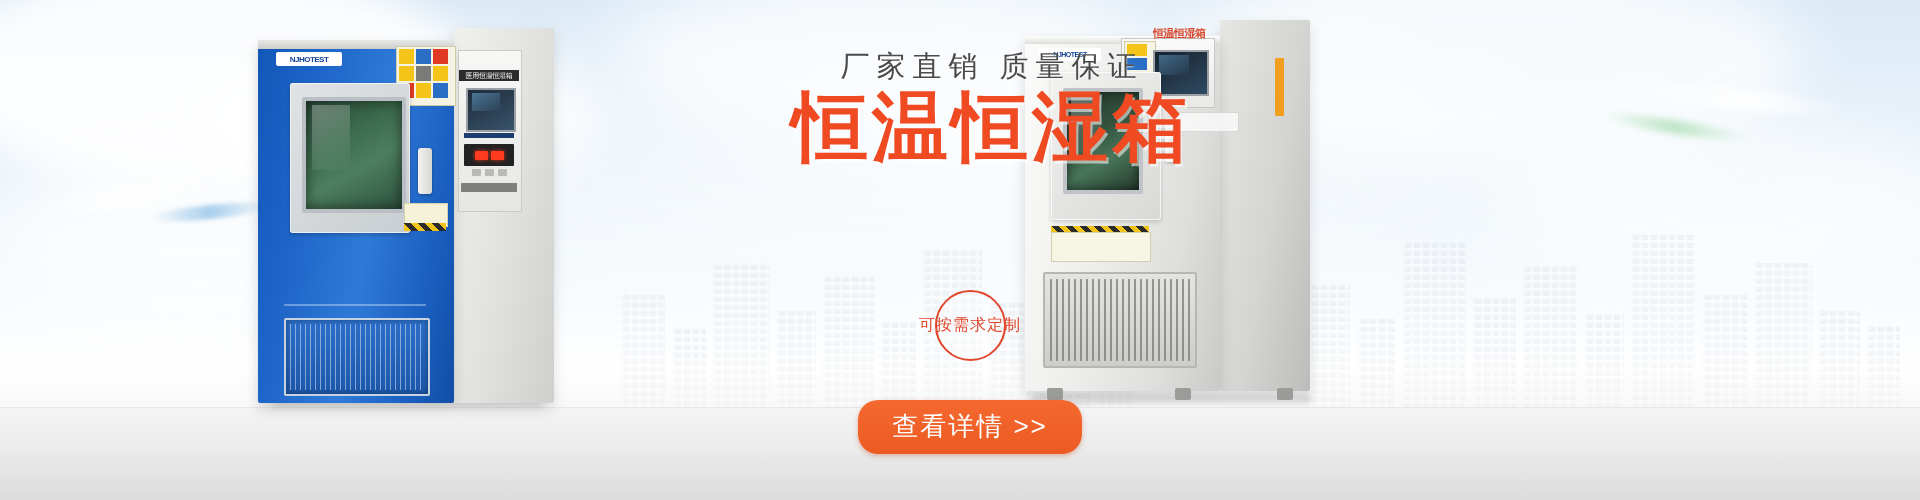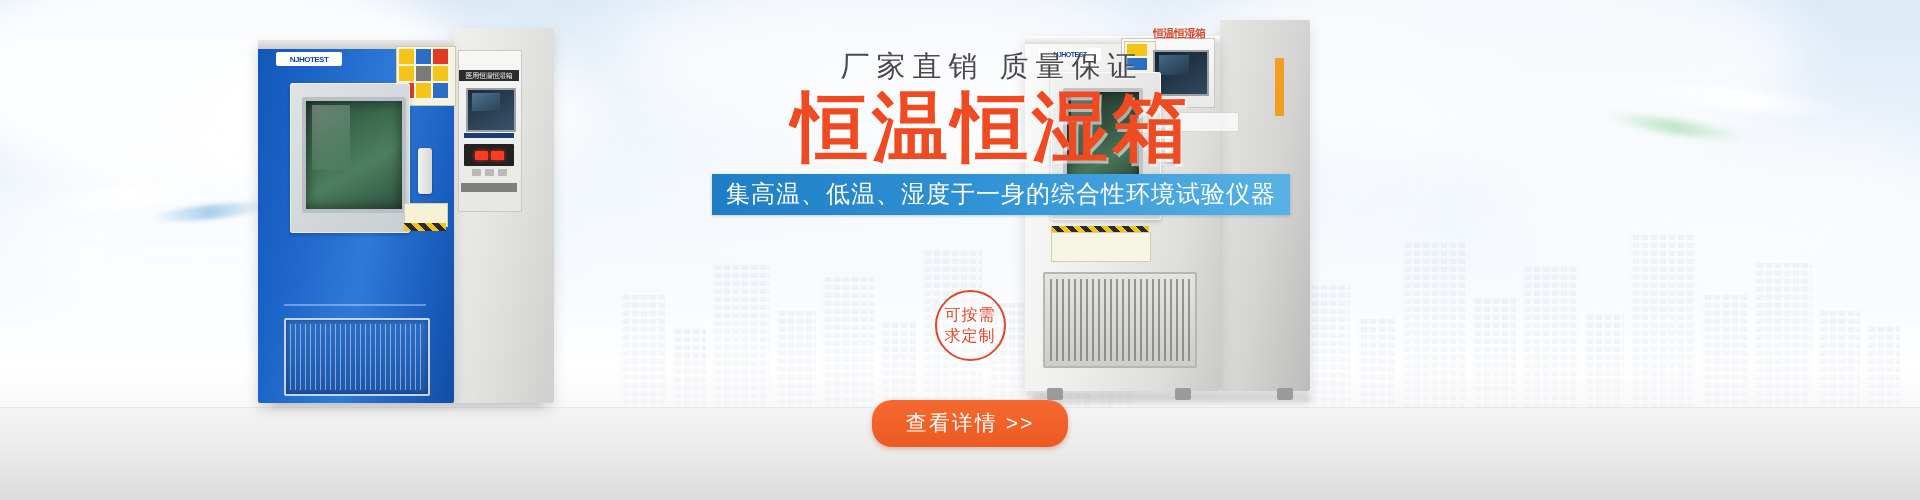--- a/index.html
+++ b/index.html
@@ -51,30 +51,30 @@
     margin:8px auto 0;display:inline-block;
     background:linear-gradient(90deg,#1f7dc4 0%,#2f92d4 45%,#58b2e4 100%);
     color:#ffffff;font-size:24px;letter-spacing:1px;line-height:1;
     padding:8px 14px 9px;white-space:nowrap;
     box-shadow:0 1px 3px rgba(0,60,110,.22);
   }
   
   .badges{position:absolute;left:690px;top:290px;width:560px;display:flex;justify-content:center;gap:22px;}
   .badge{
     width:67px;height:67px;border-radius:50%;border:2px solid #e0462a;
-    display:flex;flex-direction:column;align-items:center;justify-content:center;
+    display:flex;align-items:center;justify-content:center;
     color:#e0462a;font-size:16px;line-height:1.28;letter-spacing:1px;
     background:rgba(255,255,255,.28);
   }
   .badge span{display:block;white-space:nowrap;}
   
   .cta-wrap{position:absolute;left:690px;top:400px;width:560px;display:flex;justify-content:center;}
   .cta{
     background:linear-gradient(180deg,#f4692f 0%,#ec5a22 100%);
-    color:#fff;font-size:21px;letter-spacing:2px;
+    color:#fff;font-size:26px;letter-spacing:2px;
     padding:9px 34px 10px;border-radius:20px;border:none;cursor:pointer;
     box-shadow:0 2px 5px rgba(190,70,30,.35);white-space:nowrap;
   }
   
   .p1{position:absolute;left:258px;top:28px;width:300px;height:375px;}
   .p1 .body-left{position:absolute;left:0;top:12px;width:196px;height:363px;
       background:linear-gradient(100deg,#1257b8 0%,#1b63c6 22%,#2f7ad8 55%,#1a5fc0 82%,#114ea6 100%);
       border-radius:2px;box-shadow:0 6px 14px rgba(0,0,0,.16);}
   .p1 .body-right{position:absolute;left:196px;top:0;width:100px;height:375px;
       background:linear-gradient(100deg,#f0f0ee 0%,#e2e2e0 50%,#cfcfcd 100%);
@@ -284,21 +284,20 @@
     <div class="vent"></div>
     <div class="orangebar"></div>
     <div class="foot f1"></div>
     <div class="foot f2"></div>
     <div class="foot f3"></div>
   </div>
 
   <div class="textblock">
     <div class="tagline">厂家直销  质量保证</div>
     <div class="headline">恒温恒湿箱</div>
-    <div><span class="bluebar">集高温、低温、湿度于一身的综合性环境试验仪器</span></div>
   </div>
 
   <div class="badges">
     <div class="badge">
       <span>可按需</span>
       <span>求定制</span>
     </div>
   </div>
 
   <div class="cta-wrap">

